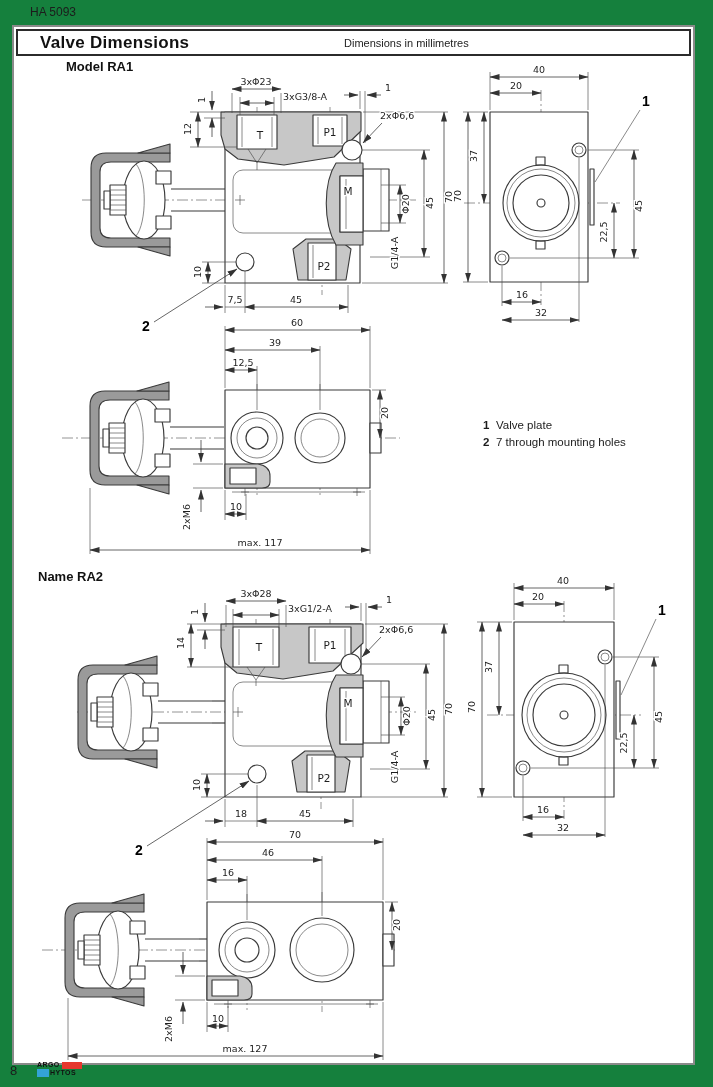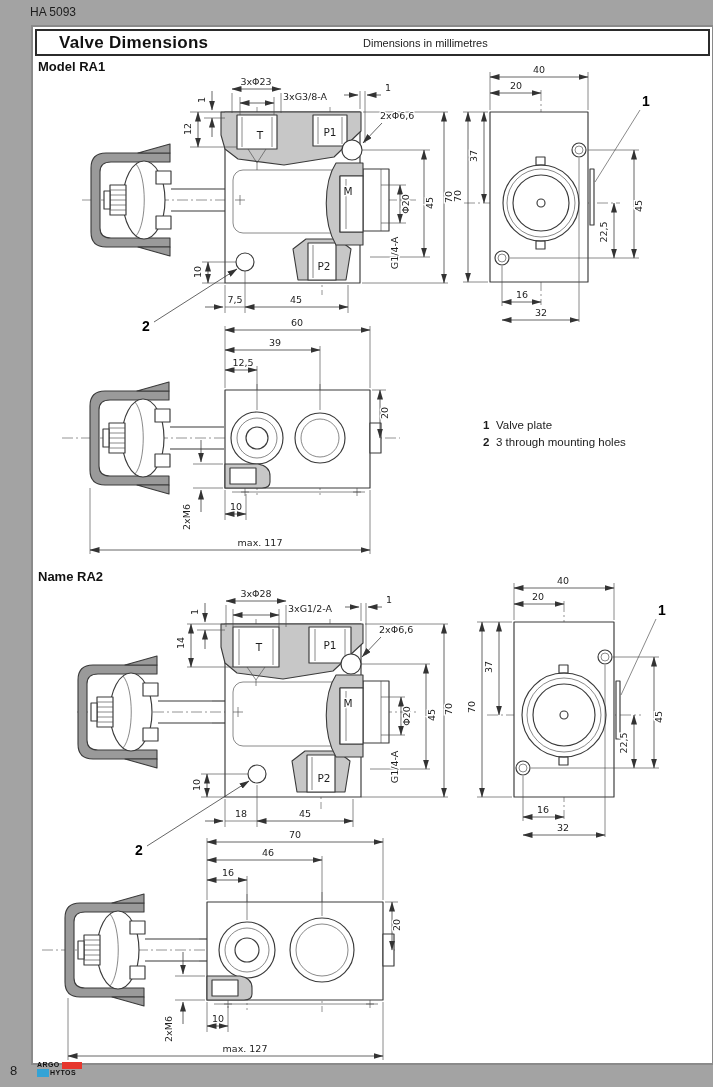--- a/index.html
+++ b/index.html
@@ -1,23 +1,23 @@
 <!DOCTYPE html>
 <html><head>
 <meta charset="utf-8">
 <style>
   html,body{margin:0;padding:0;background:#fff;}
-  .page{position:relative;width:713px;height:1087px;background:#a3a3a3;font-family:"Liberation Sans",sans-serif;overflow:hidden;}
+  .page{position:relative;width:713px;height:1087px;background:#15803d;font-family:"Liberation Sans",sans-serif;overflow:hidden;}
   .doc-num{position:absolute;left:30px;top:5px;font-size:12px;color:#1c1c1c;}
-  .content-box{position:absolute;left:31px;top:25px;width:679px;height:1036px;border:2px solid #8a8a8a;background:#fff;}
+  .content-box{position:absolute;left:12px;top:25px;width:679px;height:1036px;border:2px solid #8a8a8a;background:#fff;}
   .title-bar{position:absolute;left:2px;top:2px;right:2px;height:23px;border:2px solid #2b2b2b;background:#fff;display:flex;align-items:center;}
   .title{font-size:17px;font-weight:bold;color:#111;padding-left:22px;letter-spacing:.3px;}
   .units{position:absolute;left:326px;font-size:11px;color:#222;}
   .model-title{position:absolute;left:38px;font-size:13px;font-weight:bold;color:#111;}
-  .mt1{top:59px;} .mt2{top:569px;}
+  .mt1{top:59px;margin-left:28px;} .mt2{top:569px;}
   .legend{position:absolute;left:483px;top:419px;font-size:11.5px;color:#1c1c1c;}
   .legend-row{height:17px;display:flex;}
   .ln-num{font-weight:bold;width:13px;}
   .pagenum{position:absolute;left:10px;top:1063px;font-size:13px;color:#1c1c1c;}
   .logo{position:absolute;left:37px;top:1061px;}
   .lrow{display:flex;align-items:center;height:8px;}
   .lword{font-size:7px;font-weight:bold;letter-spacing:.4px;color:#111;line-height:8px;}
   .lred{width:20px;height:7px;margin-left:2px;background:#e6372e;}
   .lblue{width:12px;height:8px;margin-right:1px;background:#33a3d6;}
   svg{position:absolute;overflow:visible;}
@@ -50,21 +50,21 @@
   <div class="model-title mt1">Model RA1</div>
   <div class="model-title mt2">Name RA2</div>
 
   <div class="legend">
     <div class="legend-row">
       <span class="ln-num">1</span>
       <span>Valve plate</span>
     </div>
     <div class="legend-row">
       <span class="ln-num">2</span>
-      <span>3 through mounting holes</span>
+      <span>7 through mounting holes</span>
     </div>
   </div>
 
   <svg style="left:80px;top:73px" width="378" height="272" viewBox="0 0 378 272">
     <defs>
       <marker id="arr" viewBox="0 0 10 6" refX="9.5" refY="3" markerWidth="10" markerHeight="6" orient="auto-start-reverse" markerUnits="userSpaceOnUse">
         <path d="M0,0 L10,3 L0,6 Z" fill="#333"></path>
       </marker>
     </defs>
     <g>

